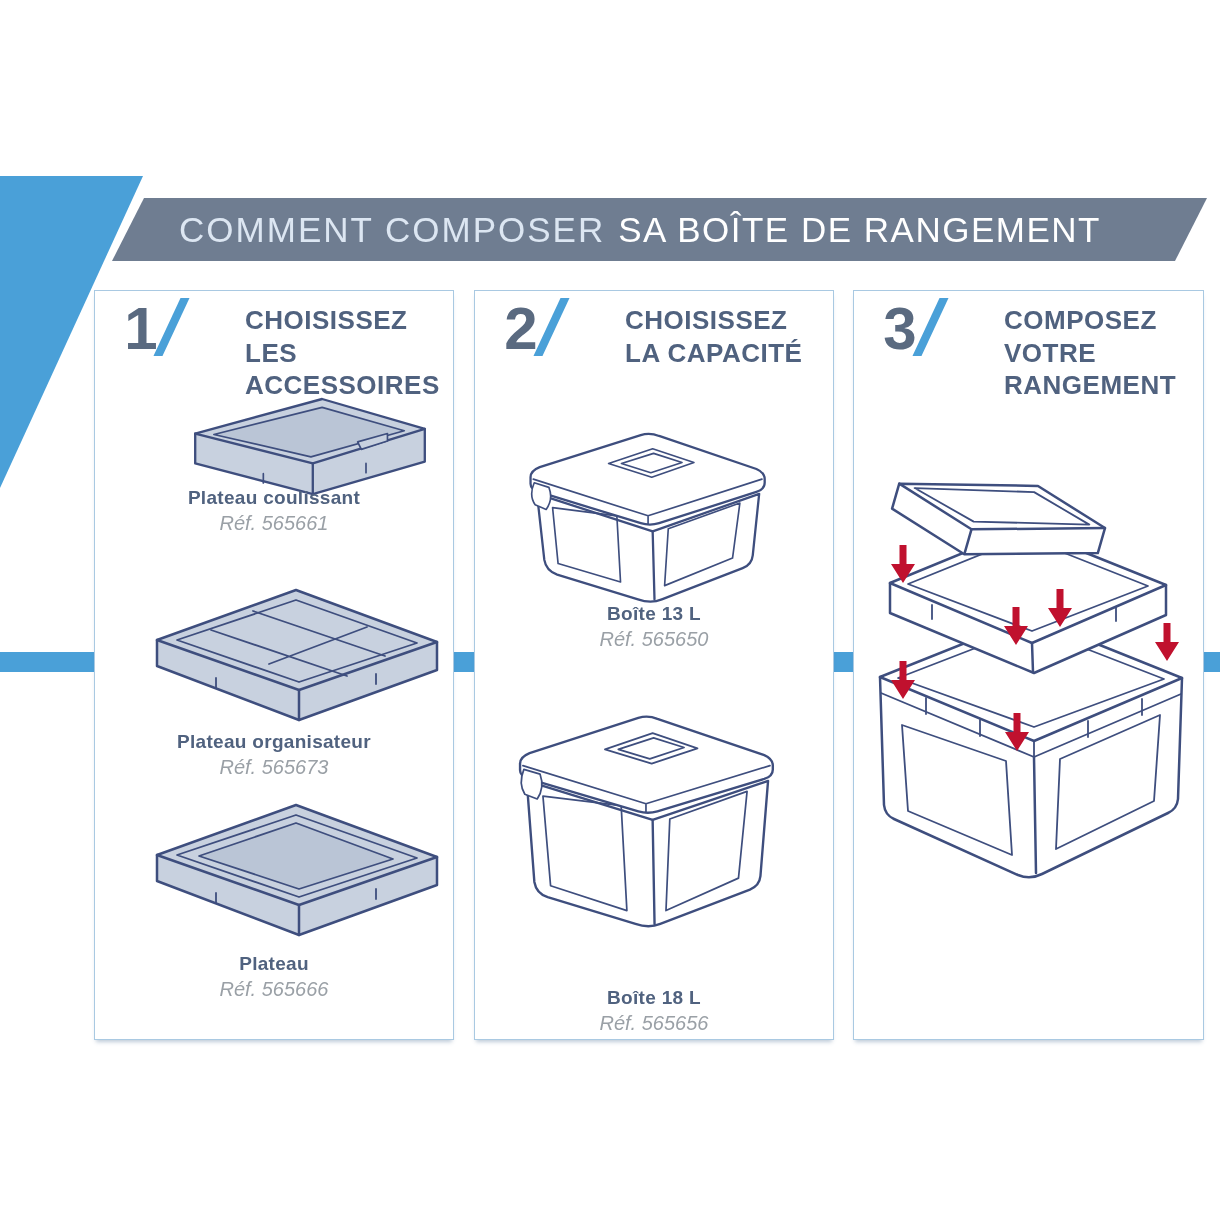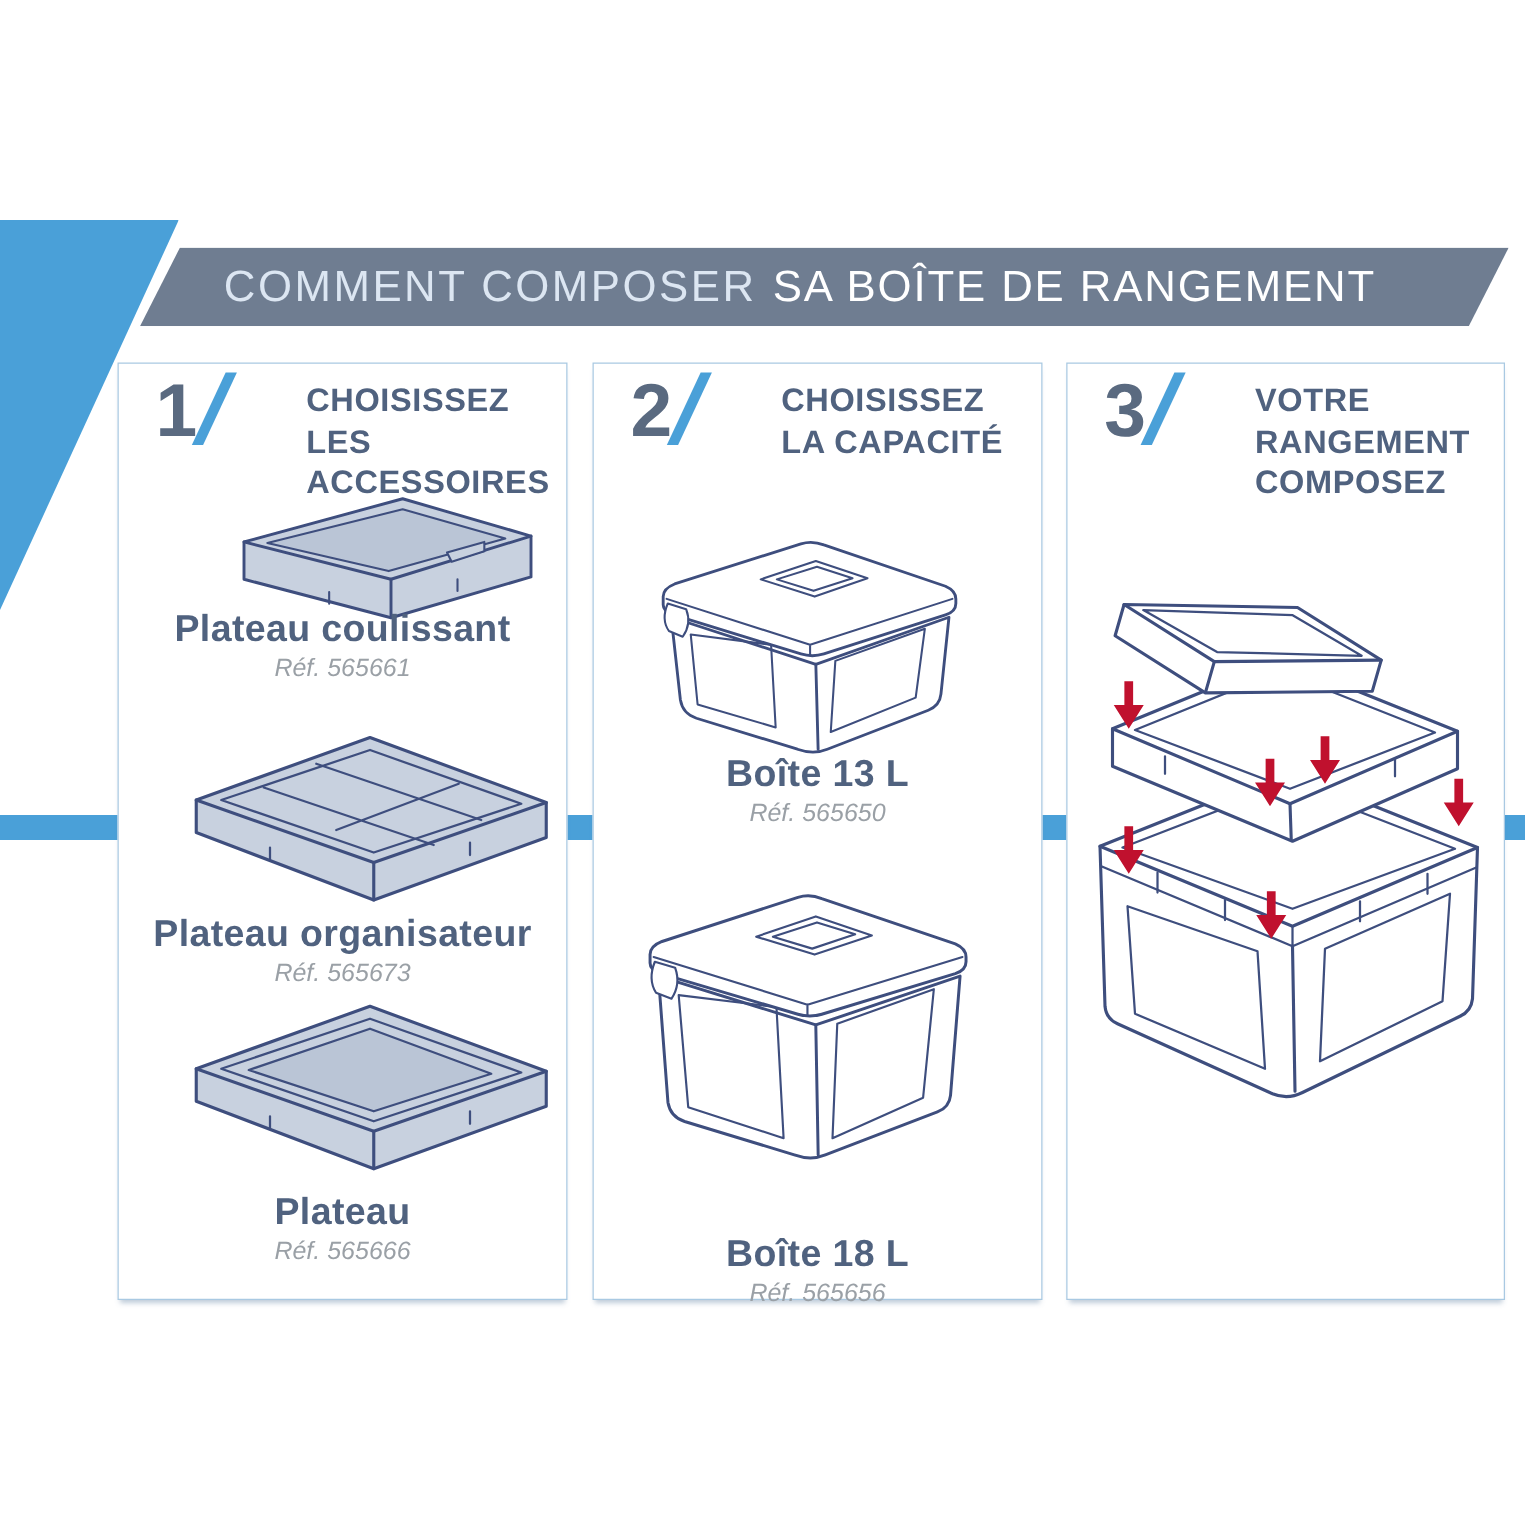--- a/index.html
+++ b/index.html
@@ -42,21 +42,21 @@
   .num{position:absolute;left:24px;top:8px;width:44px;text-align:center;
        font-size:60px;font-weight:700;line-height:1;color:var(--number-slate);}
   .slash{position:absolute;left:72px;top:7px;width:9px;height:58px;
          background:var(--accent-blue);transform:skewX(-25deg);}
   .htext{position:absolute;left:116px;top:13px;font-size:26px;font-weight:700;
          line-height:1.25;letter-spacing:.5px;color:var(--heading-slate);margin-left:34px;}
   .htext span{display:block;}
 
   .fig{position:absolute;}
   .cap{position:absolute;left:0;right:0;text-align:center;}
-  .cname{font-size:30px;font-weight:700;letter-spacing:.3px;color:var(--caption-slate);}
+  .cname{font-size:19px;font-weight:700;letter-spacing:.3px;color:var(--caption-slate);}
   .cref{font-size:20px;font-style:italic;color:var(--ref-gray);margin-top:3px;}
 
   
   svg .ln{fill:none;stroke:var(--line-navy);stroke-width:2.5;
           stroke-linejoin:round;stroke-linecap:round;}
   svg .thin{stroke-width:1.8;}
   svg .fillg{fill:var(--tray-fill);}
   svg .fillgd{fill:var(--tray-fill-dark);}
   svg .fillw{fill:#ffffff;}
   svg .arrow{fill:var(--arrow-red);stroke:none;}
@@ -165,22 +165,22 @@
       <div class="cname">Boîte 18 L</div>
       <div class="cref">Réf. 565656</div>
     </div>
   </section>
 
   <section class="panel p3">
     <header>
       <span class="num">3</span>
       <span class="slash"></span>
       <div class="htext">
+        <span>COMPOSEZ</span>
         <span>VOTRE RANGEMENT</span>
-        <span>COMPOSEZ</span>
       </div>
     </header>
 
     <svg class="fig" style="left:8px;top:134px;" width="335" height="500" viewBox="0 0 335 500">
       <defs>
         <path id="arr" d="M-3.5,0 h7 v19 h8.5 L0,38 L-12,19 h8.5 Z"></path>
       </defs>
 
       <g>
         <path class="ln fillw" d="M18,252 L168,192 L320,253 L316,374 Q315,384 306,388 L180,449 Q168,455 156,450 L32,394 Q23,390 22,380 Z"></path>

